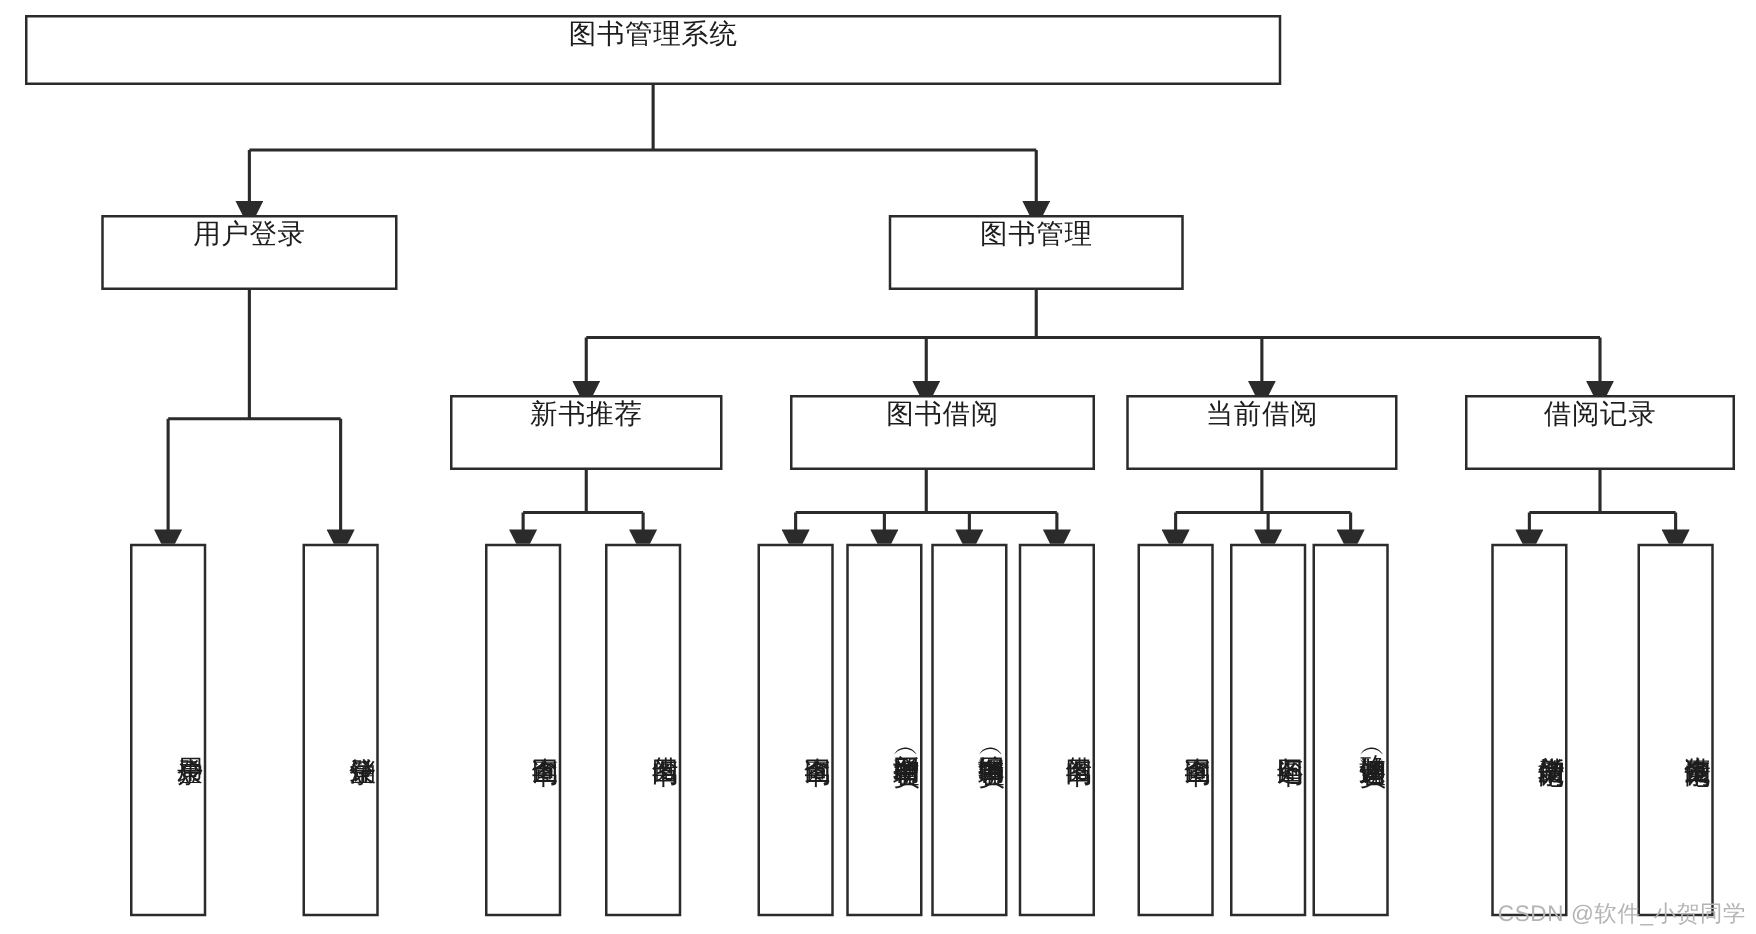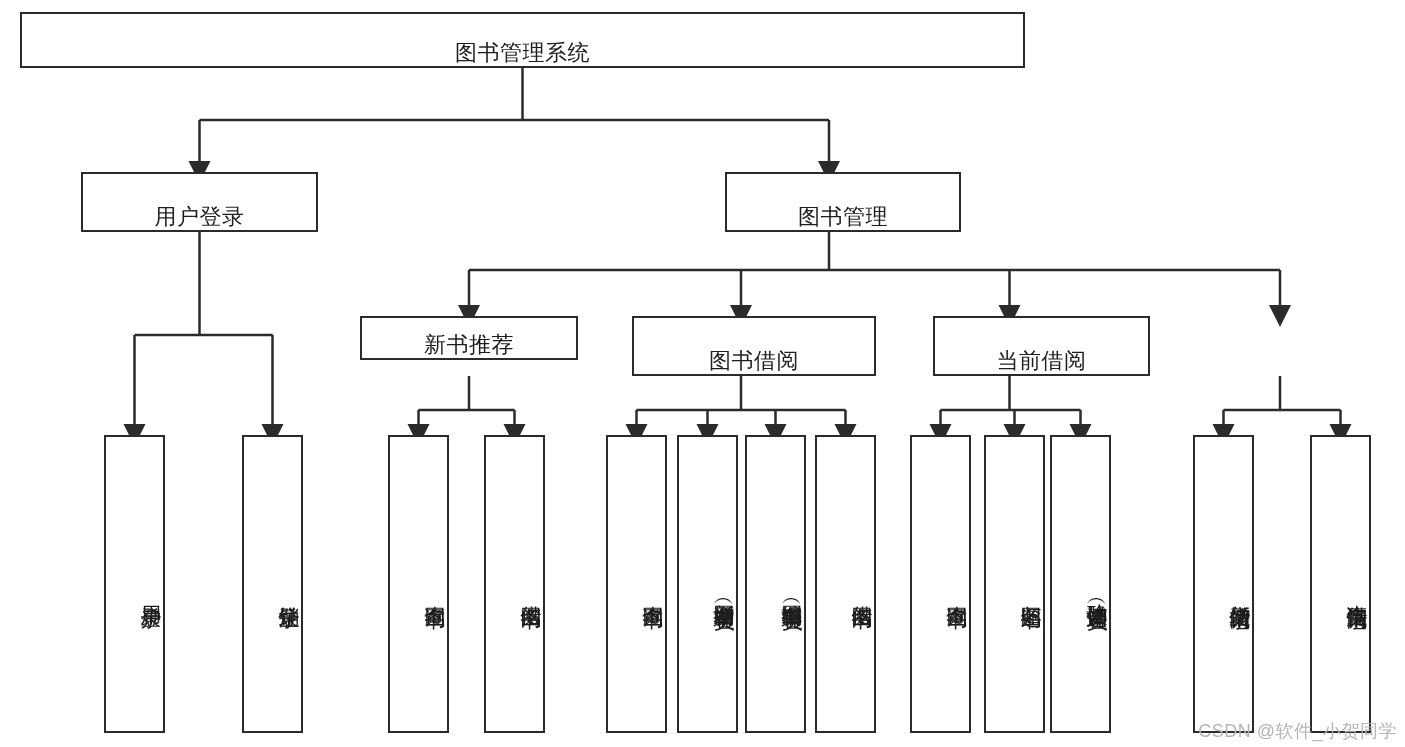--- a/index.html
+++ b/index.html
@@ -25,21 +25,21 @@
     width: 1405px;
     height: 747px;
     pointer-events: none;
   }
   .node {
     position: absolute;
     box-sizing: border-box;
     border: 2.5px solid #2b2b2b;
     background: #ffffff;
     display: flex;
-    align-items: flex-end;
+    align-items: flex-start;
     justify-content: center;
     color: #1d1d1d;
     line-height: 1.18;
   }
   .node.h {
     font-size: 22px;
     letter-spacing: 0.5px;
   }
   .node.v {
     writing-mode: vertical-rl;
@@ -114,32 +114,35 @@
       </g>
   </svg>
 
   <div class="node h" style="left: 20px; top: 12px; width: 1005px; height: 56px;">
       <span>图书管理系统</span>
     </div>
 
   <div class="node h" style="left: 81px; top: 172px; width: 237px; height: 60px;">
       <span>用户登录</span>
     </div>
-  <div class="node h" style="left: 711px; top: 172px; width: 236px; height: 60px; margin-left: 14px;">
+  <div class="node h" style="left: 711px; top: 172px; width: 236px; height: 60px;">
       <span>图书管理</span>
     </div>
 
-  <div class="node h" style="left: 360px; top: 316px; width: 218px; height: 44px;">
+  <div class="node h" style="left: 360px; top: 316px; width: 218px; height: 60px;">
       <span>新书推荐</span>
     </div>
   <div class="node h" style="left: 632px; top: 316px; width: 244px; height: 60px;">
       <span>图书借阅</span>
     </div>
-  <div class="node h" style="left: 901px; top: 316px; width: 217px; height: 60px; margin-left: 32px;">
+  <div class="node h" style="left: 901px; top: 316px; width: 217px; height: 60px;">
       <span>当前借阅</span>
+    </div>
+  <div class="node h" style="left: 1172px; top: 316px; width: 216px; height: 60px;">
+      <span>借阅记录</span>
     </div>
 
   <div class="node v" style="left: 104px; top: 435px; width: 61px; height: 298px;">
       <span class="vtext">用户登录</span>
     </div>
   <div class="node v" style="left: 242px; top: 435px; width: 61px; height: 298px;">
       <span class="vtext">注销登录</span>
     </div>
   <div class="node v" style="left: 388px; top: 435px; width: 61px; height: 298px;">
       <span class="vtext">查询图书</span>

